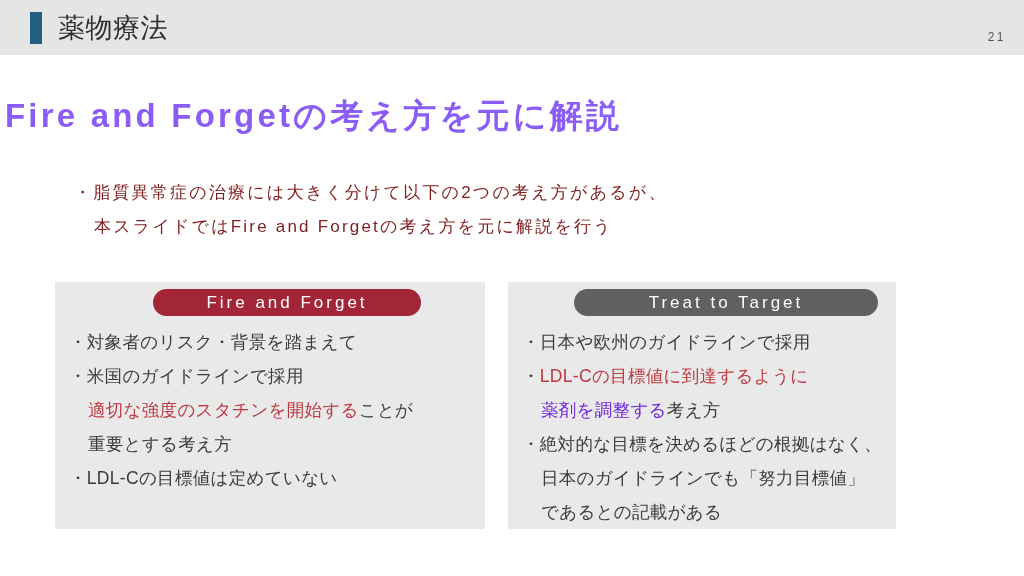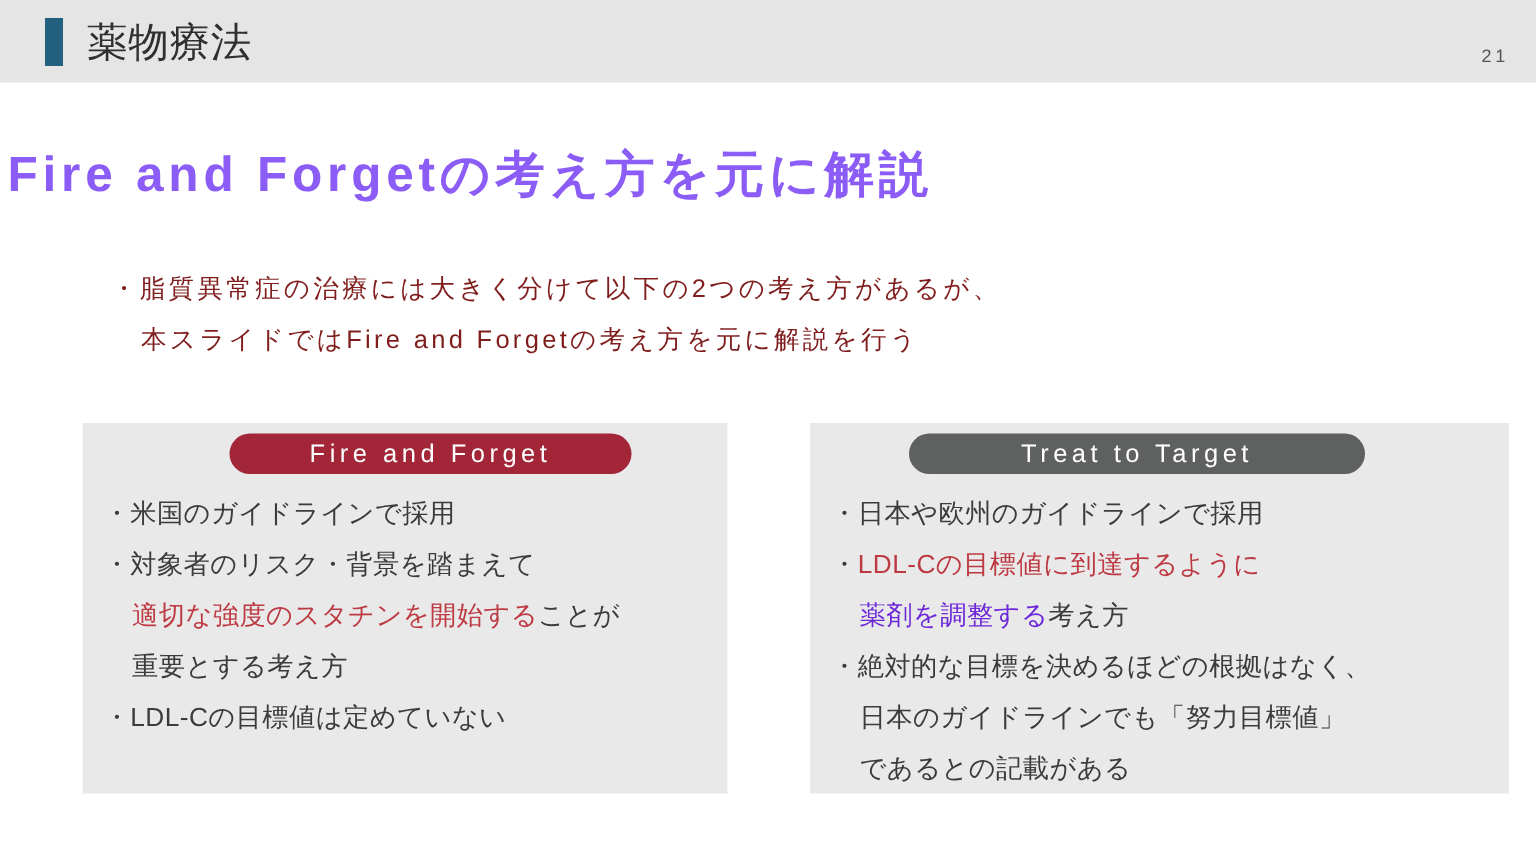--- a/index.html
+++ b/index.html
@@ -84,21 +84,21 @@
   }
 
   
   .panel {
     position: absolute;
     top: 282px;
     height: 247px;
     background: #e9e9e9;
   }
   .panel-left  { left: 55px;  width: 430px; }
-  .panel-right { left: 540px; width: 450px; padding-left: 16px; }
+  .panel-right { left: 508px; width: 388px; }
 
   .badge {
     position: absolute;
     top: 7px;
     height: 27px;
     line-height: 27px;
     border-radius: 14px;
     text-align: center;
     color: #ffffff;
     font-size: 17px;
@@ -144,22 +144,22 @@
 <div class="slide-title">Fire and Forgetの考え方を元に解説</div>
 
 <div class="intro">
   <span>・脂質異常症の治療には大きく分けて以下の2つの考え方があるが、</span>
   <span class="line2">本スライドではFire and Forgetの考え方を元に解説を行う</span>
 </div>
 
 <div class="panel panel-left" style="background: rgb(233, 233, 233);">
   <div class="badge badge-left" style="background: rgb(163, 38, 56);">Fire and Forget</div>
   <div class="bullets">
+      <div class="bullet-line"><span class="mark">・</span><span>対象者のリスク・背景を踏まえて</span></div>
       <div class="bullet-line"><span class="mark">・</span><span>米国のガイドラインで採用</span></div>
-      <div class="bullet-line"><span class="mark">・</span><span>対象者のリスク・背景を踏まえて</span></div>
       <div class="bullet-line cont"><span class="red" style="color: rgb(189, 58, 67);">適切な強度のスタチンを開始する</span><span>ことが</span></div>
       <div class="bullet-line cont"><span>重要とする考え方</span></div>
       <div class="bullet-line"><span class="mark">・</span><span>LDL-Cの目標値は定めていない</span></div>
     </div>
 </div>
 
 <div class="panel panel-right" style="background: rgb(233, 233, 233);">
   <div class="badge badge-right" style="background: rgb(95, 96, 96);">Treat to Target</div>
   <div class="bullets">
       <div class="bullet-line"><span class="mark">・</span><span>日本や欧州のガイドラインで採用</span></div>

